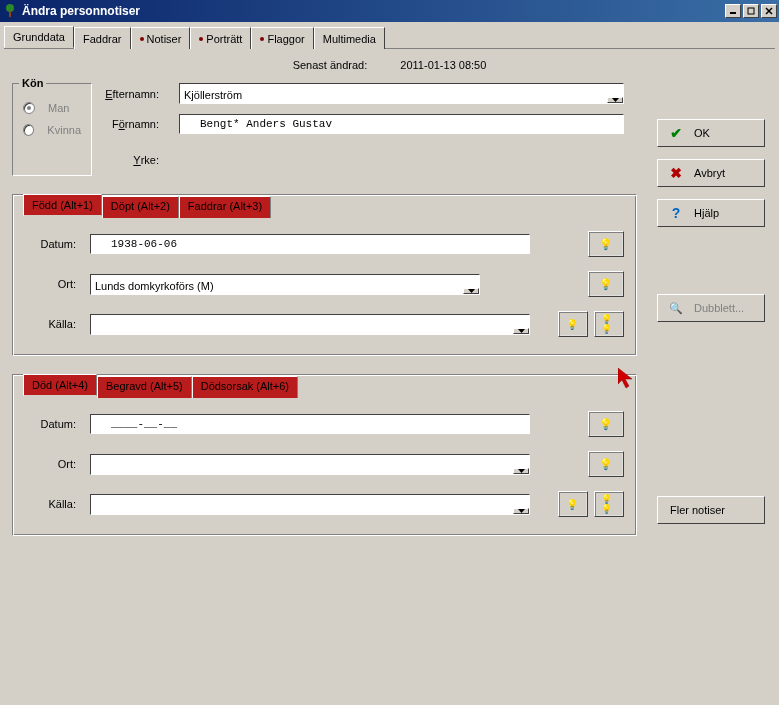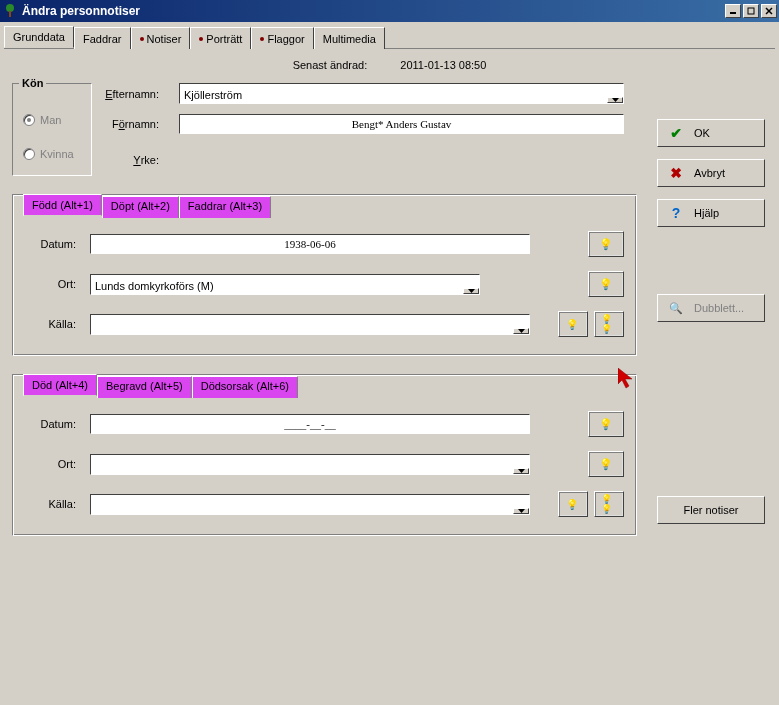--- a/index.html
+++ b/index.html
@@ -79,21 +79,21 @@
   border-right-color: #fff;
   border-bottom-color: #fff;
   padding: 8px 10px 14px 10px;
   width: 80px;
   position: relative;
 }
 .gender-box .legend {
   position: absolute; top: -7px; left: 6px;
   background: #d4d0c8; padding: 0 3px; font-weight: bold;
 }
-.radio-row { display: flex; align-items: center; gap: 5px; margin-top: 22px; color: #808080; }
+.radio-row { display: flex; align-items: center; gap: 13px; margin-top: 10px; color: #808080; }
 .radio-circle {
   width: 12px; height: 12px; border-radius: 50%;
   background: #fff;
   border: 1px solid #808080;
   box-shadow: inset 1px 1px 0 #404040;
   display: flex; align-items: center; justify-content: center;
 }
 .radio-circle.checked::after {
   content: ''; width: 4px; height: 4px; background: #808080; border-radius: 50%;
 }
@@ -104,24 +104,23 @@
 .field-label .ul { text-decoration: underline; }
 
 .txt-input {
   background: #fff;
   border: 1px solid #808080;
   border-top-color: #404040;
   border-left-color: #404040;
   border-right-color: #fff;
   border-bottom-color: #fff;
   height: 20px;
-  padding: 2px 4px;
-  font-family: Liberation Serif, serif;
+  padding: 2px 20px;
+  font-family: Liberation Mono, monospace;
   font-size: 11px;
-  text-align: center;
 }
 .combo {
   display: flex;
   background: #fff;
   border: 1px solid #808080;
   border-top-color: #404040;
   border-left-color: #404040;
   border-right-color: #fff;
   border-bottom-color: #fff;
   height: 21px;
@@ -151,21 +150,21 @@
   padding: 0 12px 18px 12px;
 }
 .sub-tabs {
   display: flex;
   margin: 0 0 14px -2px;
   position: relative;
   top: -1px;
 }
 .sub-tab {
   padding: 3px 8px;
-  background: #d946ef;
+  background: #b91c1c;
   border: 1px solid #fff;
   border-right-color: #808080;
   border-bottom: none;
   cursor: pointer;
   position: relative;
 }
 .sub-tab.active {
   z-index: 2;
   border-bottom: 1px solid #d4d0c8;
   padding: 4px 8px;
@@ -433,21 +432,21 @@
       <span class="icon qmark">?</span>
       <span>Hjälp</span>
     </div>
   </div>
 
   <div class="right-btn disabled dup-btn">
     <span class="icon binoc" style="font-size:11px">🔍</span>
     <span>Dubblett...</span>
   </div>
 
-  <div class="right-btn fler-btn" style="justify-content:center;padding:12px">
+  <div class="right-btn fler-btn" style="padding:12px">
     <span>Fler notiser</span>
   </div>
 
 </div>
 
 <svg class="cursor-arrow" width="20" height="24">
   <polygon points="0,0 0,16 4,12 8,20 11,18 7,11 14,11" fill="#d00000" stroke="#800000" stroke-width="0.5"></polygon>
 </svg>
 
 </body></html>

